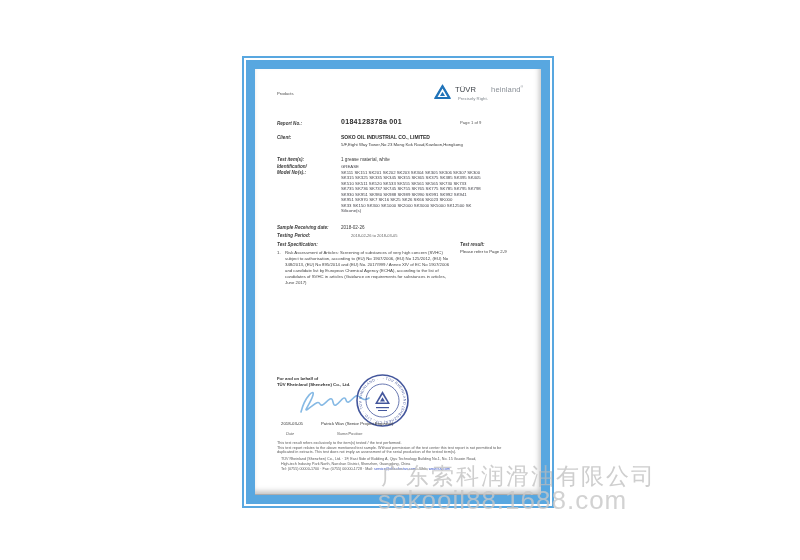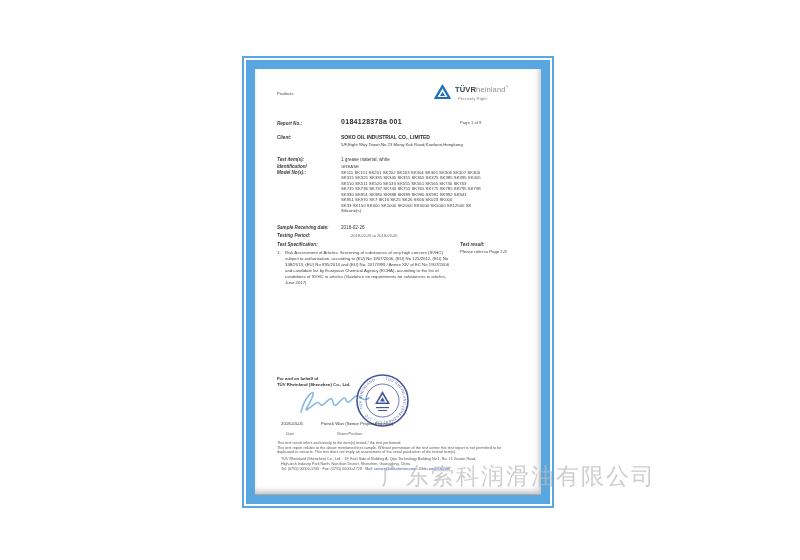--- a/index.html
+++ b/index.html
@@ -19,22 +19,22 @@
   .val-b{font-size:5px;font-weight:bold;color:#2e2e2e;}
   .tiny{font-size:4.2px;color:#555;}
   .models{font-size:4.3px;color:#3e3e46;line-height:5.5px;}
   .spec{font-size:4.3px;color:#444;line-height:5.9px;white-space:normal;width:166px;}
   .fine{font-size:3.8px;color:#5a5a5a;line-height:4.7px;}
   .addr{font-size:3.7px;color:#5a5a5a;line-height:4.9px;}
   .link{color:#2f4bc0;}
 
   
   .brand{font-size:7.6px;letter-spacing:.1px;}
-  .brand .b{font-weight:bold;color:#3a3f45;}
-  .brand .l{color:#8a9097;}
+  .brand .b{font-weight:normal;color:#3a3f45;}
+  .brand .l{color:#8a9097;padding-left:15px;}
   .brand sup{font-size:3.5px;color:#8a9097;}
   .tagline{font-size:4.3px;color:#7d848b;}
 
   
   .stamp{opacity:.88;}
   .sig{opacity:.9;}
 
   
   .wm{position:absolute;color:rgba(187,187,187,0.72);font-family:sans-serif;
       pointer-events:none;z-index:9;}
@@ -135,14 +135,15 @@
         <div class="abs addr" style="left:26px;top:392.9px;">High-tech Industry Park North, Nanshan District, Shenzhen, Guangdong, China</div>
         <div class="abs addr" style="left:26px;top:397.8px;">
           <span>Tel: (0755) 00000-1700 · Fax: (0755) 00000-1728 · Mail: </span><span class="link">service@shz.chn.tuv.com</span><span> · Web: </span><span class="link">www.tuv.com</span>
         </div>
 
       </div>
     </div>
   </div>
 
   <div class="wm wm-cn">广东索科润滑油有限公司</div>
+  <div class="wm wm-url">sokooil88.1688.com</div>
 
 </div>
 
 </body></html>

